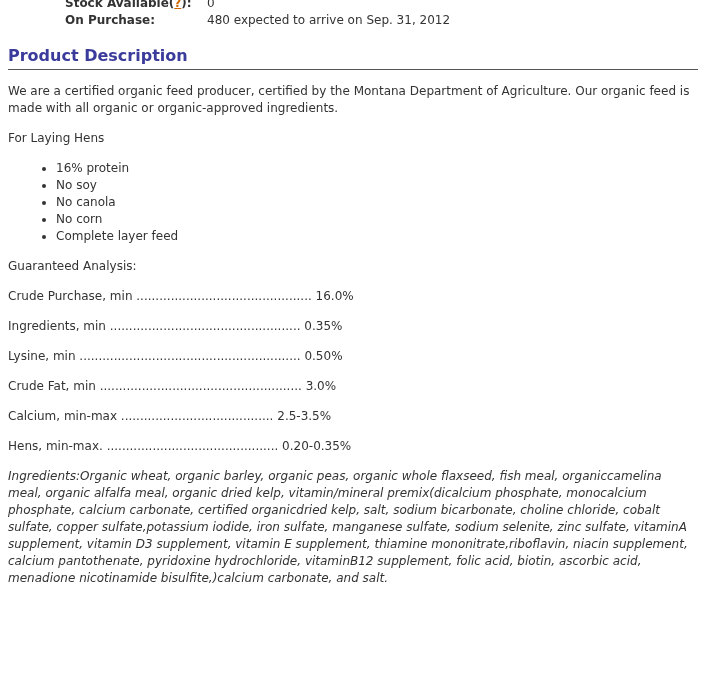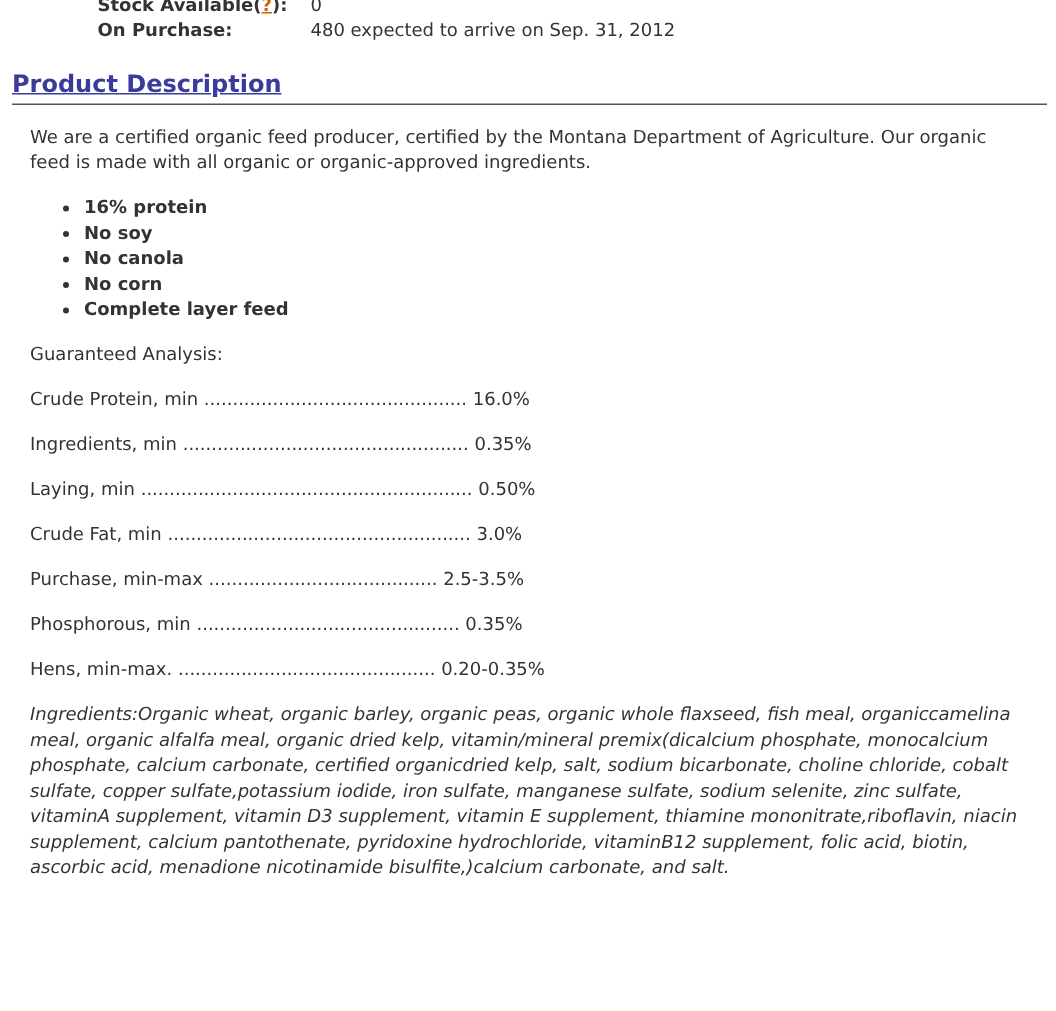--- a/index.html
+++ b/index.html
@@ -47,35 +47,33 @@
     cursor: pointer;
   }
   
   .section-heading {
     margin: 18px 0 0 0;
     font-size: 16px;
     font-weight: bold;
     color: #3b3b9c;
     padding-bottom: 5px;
     border-bottom: 1px solid #555555;
-    text-decoration: underline;
   }
   p {
-    margin: 13px 12px;
+    margin: 13px 0;
   }
   ul.features {
     margin: 13px 0;
     padding-left: 48px;
     list-style-type: disc;
   }
   ul.features li {
     margin: 0;
     padding: 0;
     line-height: 17px;
-    font-weight: bold;
   }
   .analysis-line {
     white-space: nowrap;
   }
   .ingredients {
     margin-bottom: 8px;
     font-style: italic;
   }
 </style>
 </head>
@@ -91,41 +89,41 @@
     <div class="stock-row">
       <div class="stock-label">On Purchase:</div>
       <div class="stock-value">480 expected to arrive on Sep. 31, 2012</div>
     </div>
   </div>
 
   <h1 class="section-heading">Product Description</h1>
 
   <p class="intro">We are a certified organic feed producer, certified by the Montana Department of Agriculture. Our organic feed is made with all organic or organic-approved ingredients.</p>
 
+  <p>For Laying Hens</p>
 
   <ul class="features">
     <li>16% protein</li>
     <li>No soy</li>
     <li>No canola</li>
     <li>No corn</li>
     <li>Complete layer feed</li>
   </ul>
 
   <p>Guaranteed Analysis:</p>
 
-  <p class="analysis-line"><span>Crude Protein, min</span><span> .............................................. </span><span>16.0%</span></p>
+  <p class="analysis-line"><span>Crude Purchase, min</span><span> .............................................. </span><span>16.0%</span></p>
 
   <p class="analysis-line"><span>Ingredients, min</span><span> .................................................. </span><span>0.35%</span></p>
 
-  <p class="analysis-line"><span>Laying, min</span><span> .......................................................... </span><span>0.50%</span></p>
+  <p class="analysis-line"><span>Lysine, min</span><span> .......................................................... </span><span>0.50%</span></p>
 
   <p class="analysis-line"><span>Crude Fat, min</span><span> ..................................................... </span><span>3.0%</span></p>
 
 
-  <p class="analysis-line"><span>Purchase, min-max</span><span> ........................................ </span><span>2.5-3.5%</span></p>
+  <p class="analysis-line"><span>Calcium, min-max</span><span> ........................................ </span><span>2.5-3.5%</span></p>
 
-  <p class="analysis-line"><span>Phosphorous, min</span><span> .............................................. </span><span>0.35%</span></p>
 
   <p class="analysis-line"><span>Hens, min-max.</span><span> ............................................. </span><span>0.20-0.35%</span></p>
 
   <p class="ingredients">Ingredients:Organic wheat, organic barley, organic peas, organic whole flaxseed, fish meal, organiccamelina meal, organic alfalfa meal, organic dried kelp, vitamin/mineral premix(dicalcium phosphate, monocalcium phosphate, calcium carbonate, certified organicdried kelp, salt, sodium bicarbonate, choline chloride, cobalt sulfate, copper sulfate,potassium iodide, iron sulfate, manganese sulfate, sodium selenite, zinc sulfate, vitaminA supplement, vitamin D3 supplement, vitamin E supplement, thiamine mononitrate,riboflavin, niacin supplement, calcium pantothenate, pyridoxine hydrochloride, vitaminB12 supplement, folic acid, biotin, ascorbic acid, menadione nicotinamide bisulfite,)calcium carbonate, and salt.</p>
 
 </div>
 
 </body></html>

